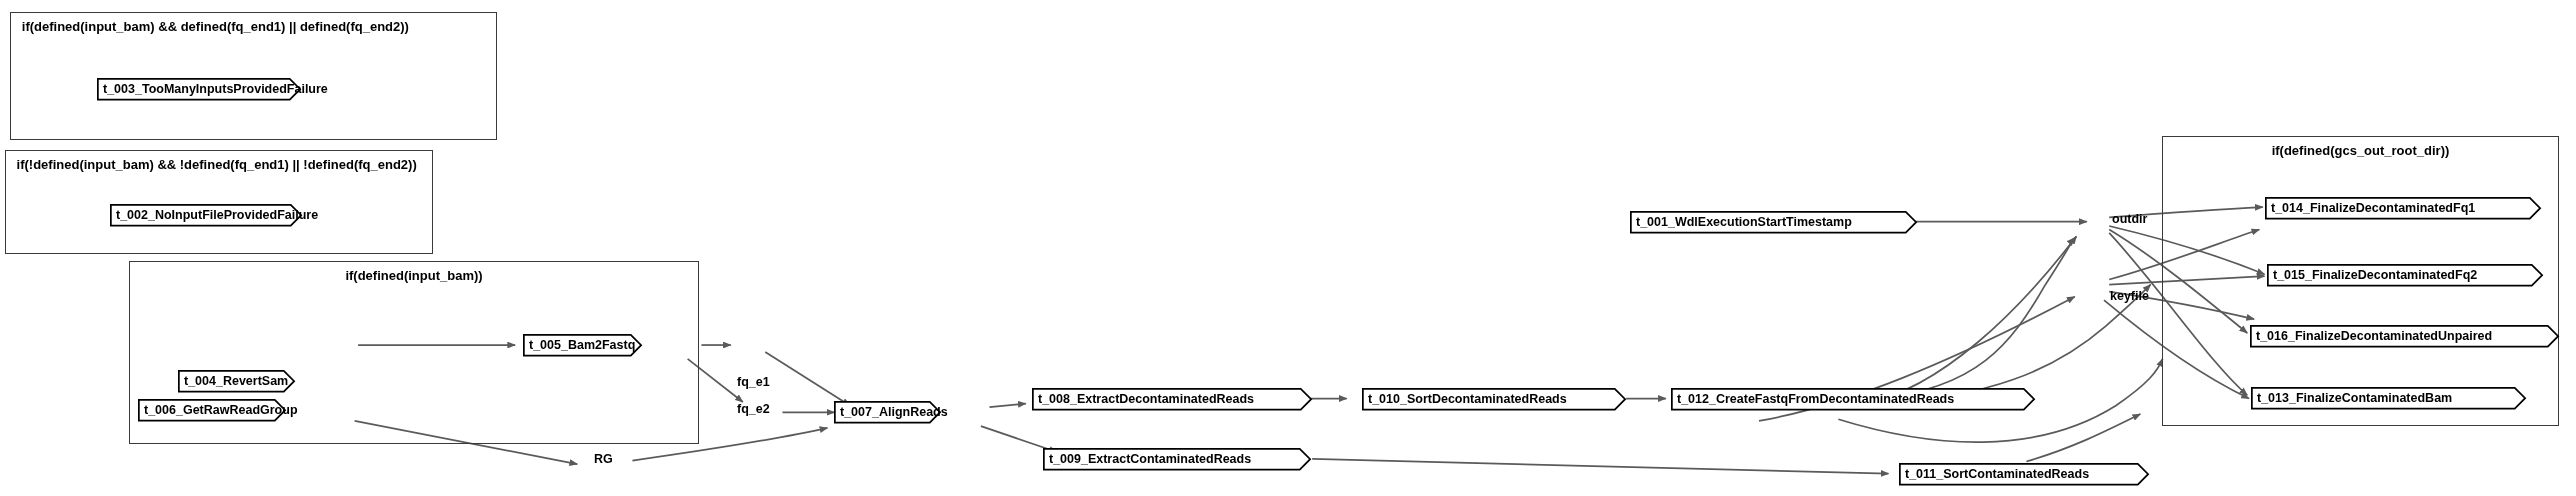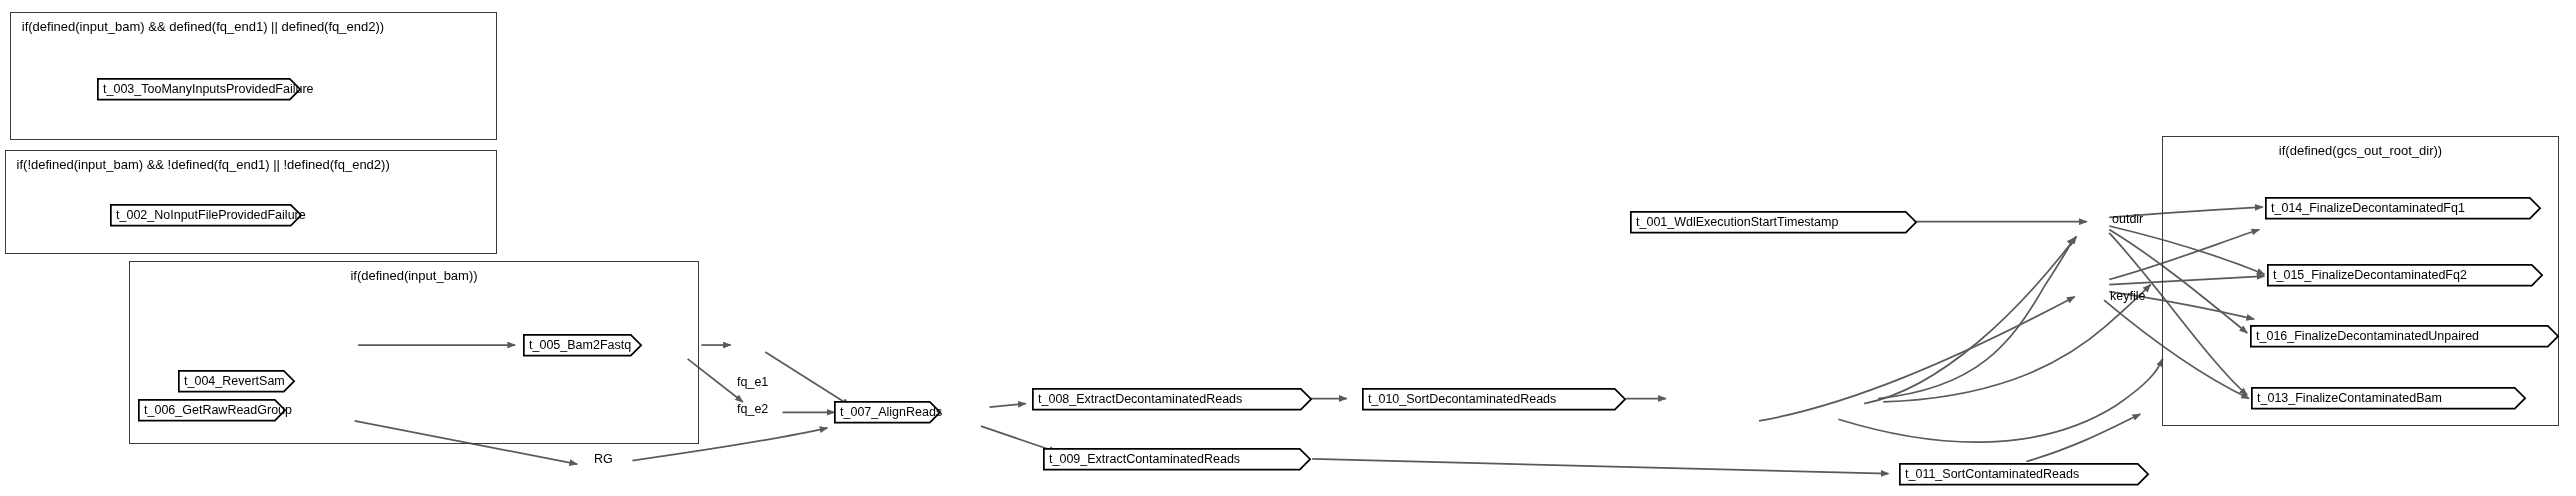--- a/index.html
+++ b/index.html
@@ -9,20 +9,21 @@
   }
   body {
     font-family: "Liberation Sans", sans-serif;
   }
   #canvas {
     position: relative;
     width: 2576px;
     height: 496px;
     background: #ffffff;
     overflow: hidden;
+    font-weight: bold;
   }
   #edges {
     position: absolute;
     left: 0;
     top: 0;
     width: 2576px;
     height: 496px;
     pointer-events: none;
   }
   .cluster {
@@ -141,21 +142,21 @@
       <path d="M2444,338 C2510,348 2570,360 2612,370"></path>
 
       <path d="M2438,348 C2500,400 2560,440 2606,462"></path>
     </g>
   </svg>
 
   <div class="cluster" style="left:10.4px; top:12px; width:487px; height:128px;">
     <div class="cluster-label left">if(defined(input_bam) &amp;&amp; defined(fq_end1) || defined(fq_end2))</div>
   </div>
 
-  <div class="cluster" style="left:5.2px; top:150px; width:492px; height:104px;">
+  <div class="cluster" style="left:5.2px; top:150px; width:428px; height:104px;">
     <div class="cluster-label left">if(!defined(input_bam) &amp;&amp; !defined(fq_end1) || !defined(fq_end2))</div>
   </div>
 
   <div class="cluster" style="left:2162px; top:136px; width:397px; height:290px;">
     <div class="cluster-label">if(defined(gcs_out_root_dir))</div>
   </div>
 
   <div class="cluster" style="left:129px; top:261px; width:570px; height:183px;">
     <div class="cluster-label">if(defined(input_bam))</div>
   </div>
@@ -223,20 +224,26 @@
     <span class="lbl">t_010_SortDecontaminatedReads</span>
   </div>
 
   <div class="node" style="left:1899px; top:463px; width:250px;">
     <svg width="250" height="22.4" viewBox="0 0 290 26" preserveAspectRatio="none">
       <path d="M1,1 L277,1 L289,13 L277,25 L1,25 Z" fill="#ffffff" stroke="#000000" stroke-width="2"></path>
     </svg>
     <span class="lbl">t_011_SortContaminatedReads</span>
   </div>
 
+  <div class="node" style="left:1671px; top:388px; width:364px;">
+    <svg width="364" height="22.4" viewBox="0 0 422 26" preserveAspectRatio="none">
+      <path d="M1,1 L409,1 L421,13 L409,25 L1,25 Z" fill="#ffffff" stroke="#000000" stroke-width="2"></path>
+    </svg>
+    <span class="lbl">t_012_CreateFastqFromDecontaminatedReads</span>
+  </div>
 
   <div class="node" style="left:1630px; top:211px; width:287px;">
     <svg width="287" height="22.4" viewBox="0 0 332 26" preserveAspectRatio="none">
       <path d="M1,1 L319,1 L331,13 L319,25 L1,25 Z" fill="#ffffff" stroke="#000000" stroke-width="2"></path>
     </svg>
     <span class="lbl">t_001_WdlExecutionStartTimestamp</span>
   </div>
 
   <div class="node" style="left:2265px; top:197px; width:276px;">
     <svg width="276" height="22.4" viewBox="0 0 320 26" preserveAspectRatio="none">

